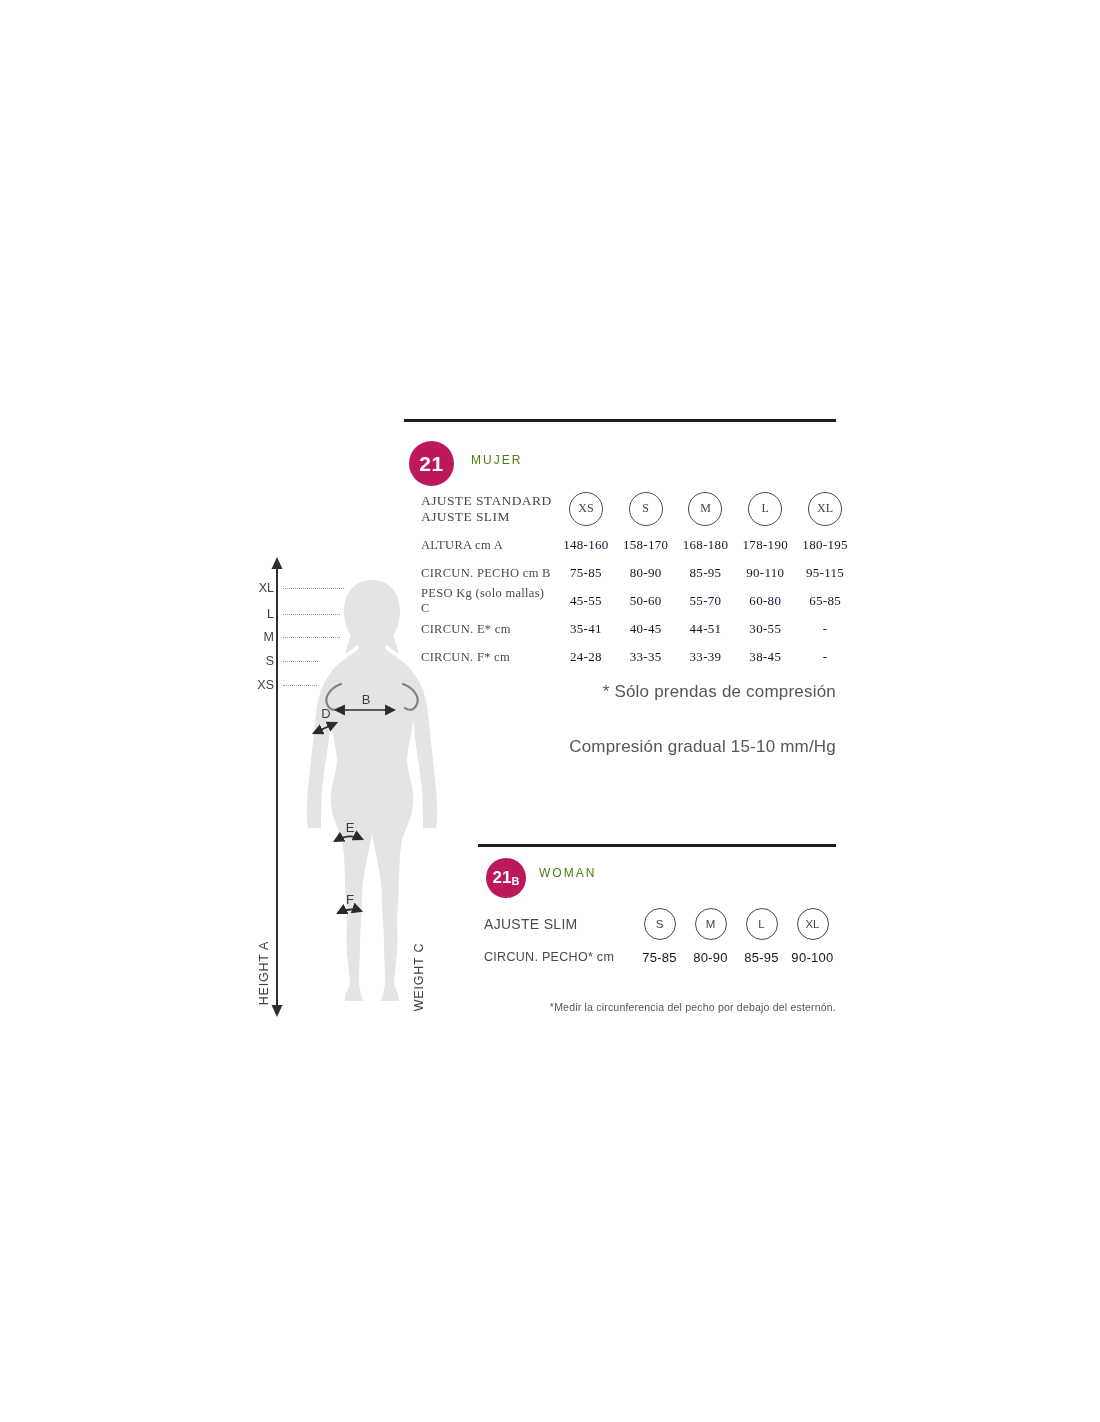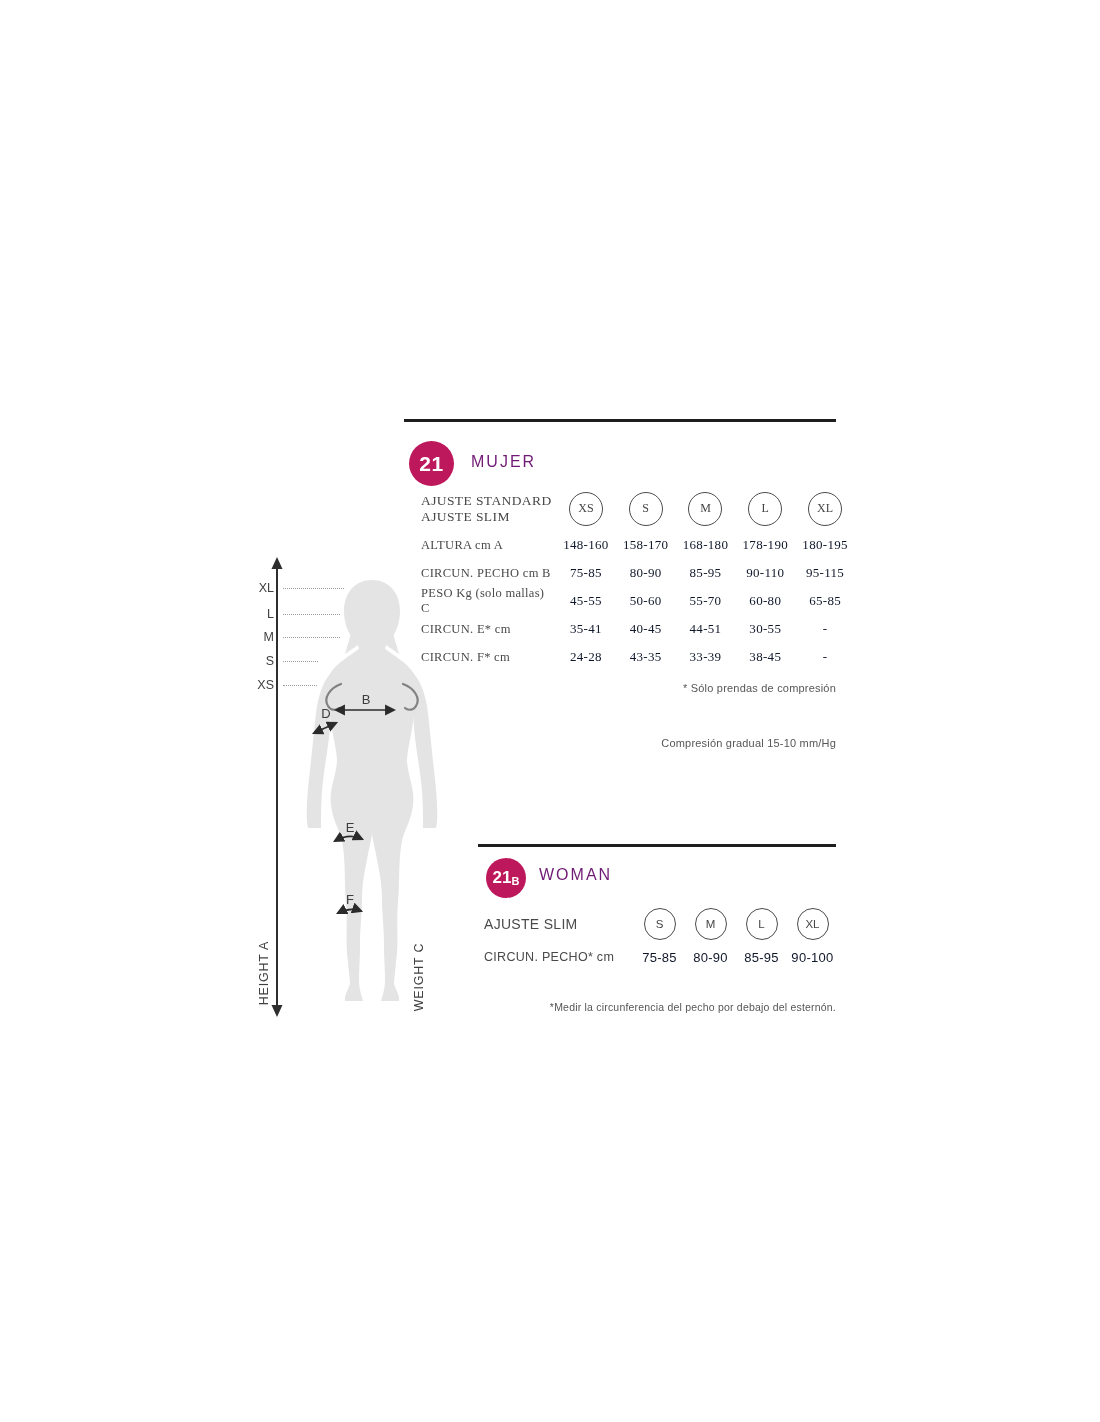--- a/index.html
+++ b/index.html
@@ -10,39 +10,39 @@
   .hbar { position:absolute; background:#1e1e1e; height:3px; }
   #bar1 { left:404px; top:419px; width:432px; }
   #bar2 { left:478px; top:844px; width:358px; }
 
   .badge { position:absolute; border-radius:50%; background:#be185d; color:#ffffff;
            display:flex; align-items:center; justify-content:center; font-weight:bold; }
   #badge1 { left:409px; top:441px; width:45px; height:45px; font-size:21px; letter-spacing:0.5px; }
   #badge2 { left:486px; top:858px; width:40px; height:40px; font-size:17px; }
   #badge2 .sub { font-size:11px; margin-top:5px; font-weight:bold; }
 
-  .sec-title { position:absolute; font-size:16px; letter-spacing:2px; color:#701a75; }
+  .sec-title { position:absolute; font-size:12px; letter-spacing:2px; color:#4d7c0f; }
   #title1 { left:471px; top:453px; }
   #title2 { left:539px; top:866px; }
 
   .sizetable { position:absolute; display:grid; }
   #table1 { left:421px; top:486px; grid-template-columns:135px repeat(5,59.8px);
             grid-template-rows:45px repeat(5,28px);font-family:Liberation Serif, serif; }
   #table2 { left:484px; top:904px; grid-template-columns:150px repeat(4,51px);
             grid-template-rows:40px 26px; }
   .cell { display:flex; align-items:center; justify-content:center; }
   .cell.lbl { justify-content:flex-start; font-size:12.5px; color:#4a4a4a; letter-spacing:0.3px; }
   .fit-label { font-size:13.5px; line-height:16px; color:#474747; letter-spacing:0.4px; }
   .val { font-size:13px; color:#0f172a; letter-spacing:0.3px; }
   .size-circle { width:34px; height:34px; border:1.5px solid #4c4c4c; border-radius:50%;
                  display:flex; align-items:center; justify-content:center;
                  font-size:12px; color:#454545; box-sizing:border-box; background:#fff; }
   #table2 .size-circle { width:32px; height:32px; font-size:11.5px; }
 
-  .note { position:absolute; right:264px; font-size:11px; color:#565656; letter-spacing:0.2px; }
+  .note { position:absolute; right:264px; font-size:17px; color:#565656; letter-spacing:0.2px; }
   #note1 { top:682px; }
   #note2 { top:737px; }
   #footnote { top:1001px; font-size:10.5px; }
 
   .scale-row { position:absolute; left:250px; display:flex; align-items:center; height:16px; }
   .scale-row .sz { width:24px; text-align:right; font-size:12.5px; color:#3f3f3f; }
   .scale-row .dots { border-top:1.5px dotted #9a9a9a; margin-left:9px; height:0; }
 
   .vtext { position:absolute; font-size:12.5px; letter-spacing:0.8px; color:#3f3f3f;
            transform:rotate(-90deg); white-space:nowrap; text-align:center; }
@@ -187,21 +187,21 @@
 
     <div class="cell lbl">CIRCUN. E* cm</div>
     <div class="cell val">35-41</div>
     <div class="cell val">40-45</div>
     <div class="cell val">44-51</div>
     <div class="cell val">30-55</div>
     <div class="cell val">-</div>
 
     <div class="cell lbl">CIRCUN. F* cm</div>
     <div class="cell val">24-28</div>
-    <div class="cell val">43-35</div>
+    <div class="cell val">33-35</div>
     <div class="cell val">33-39</div>
     <div class="cell val">38-45</div>
     <div class="cell val">-</div>
   </div>
 
   <div class="note" id="note1">* Sólo prendas de compresión</div>
   <div class="note" id="note2">Compresión gradual 15-10 mm/Hg</div>
 
   <div class="hbar" id="bar2"></div>
   <div class="badge" id="badge2">

